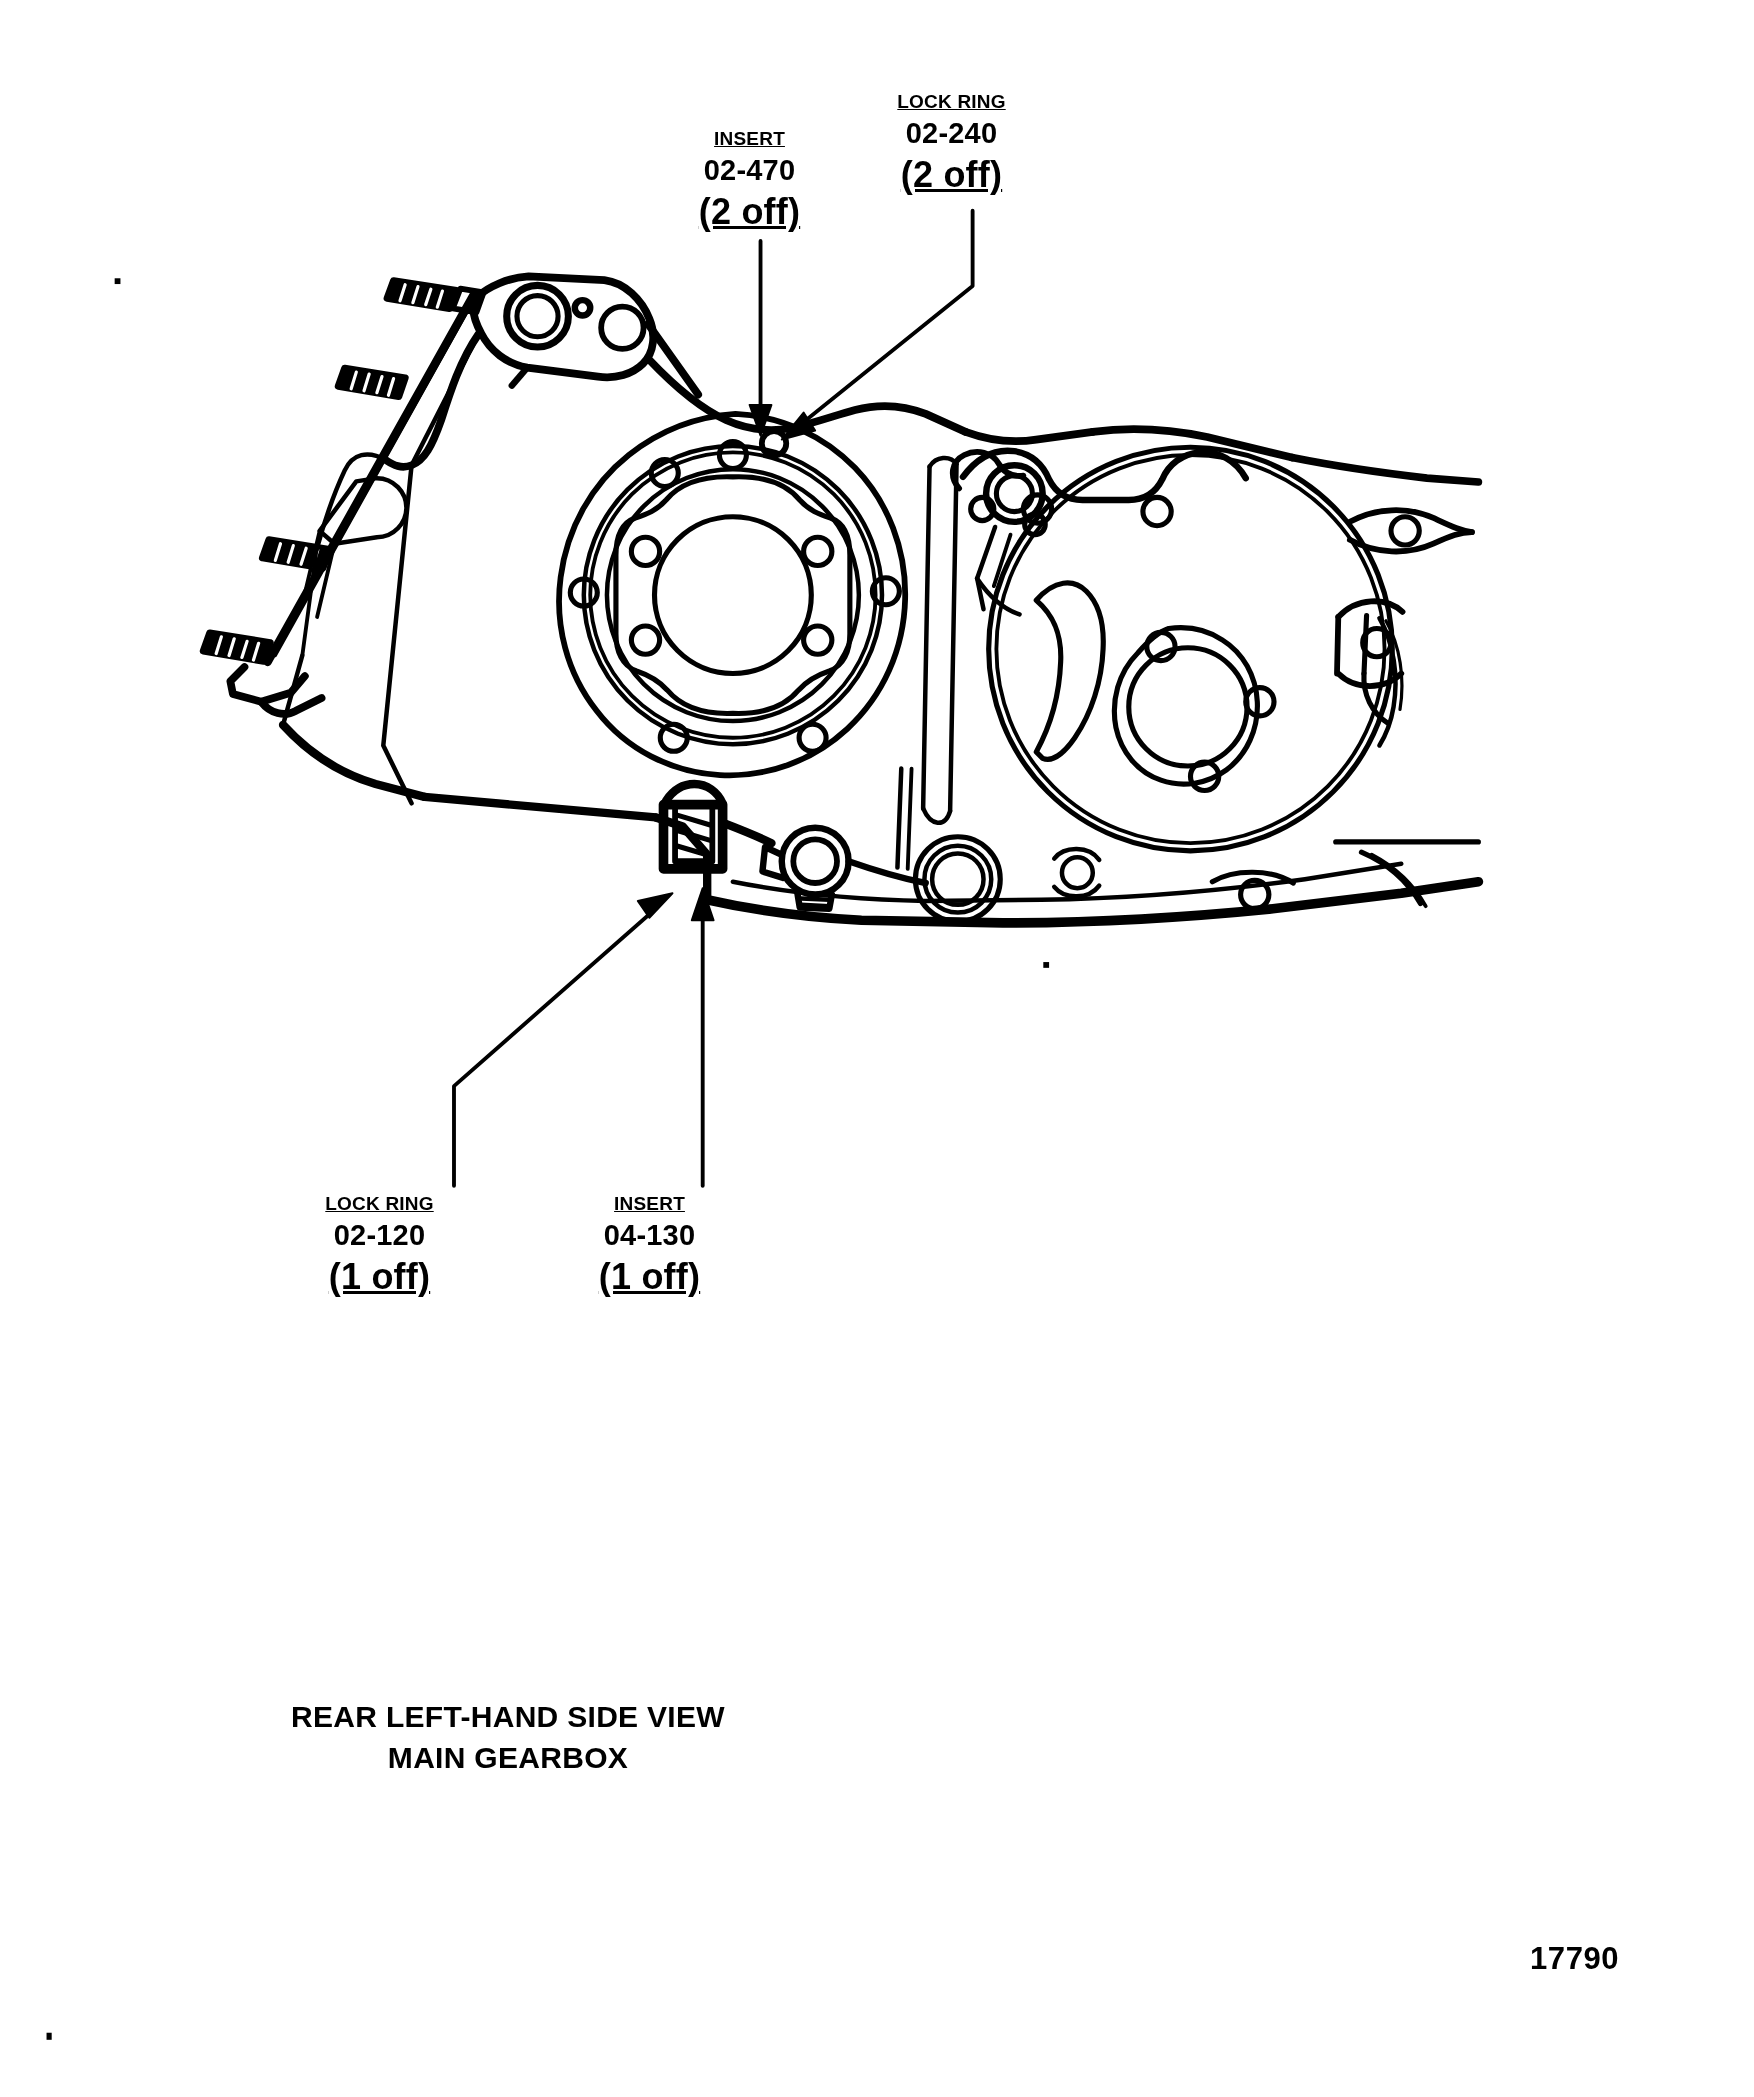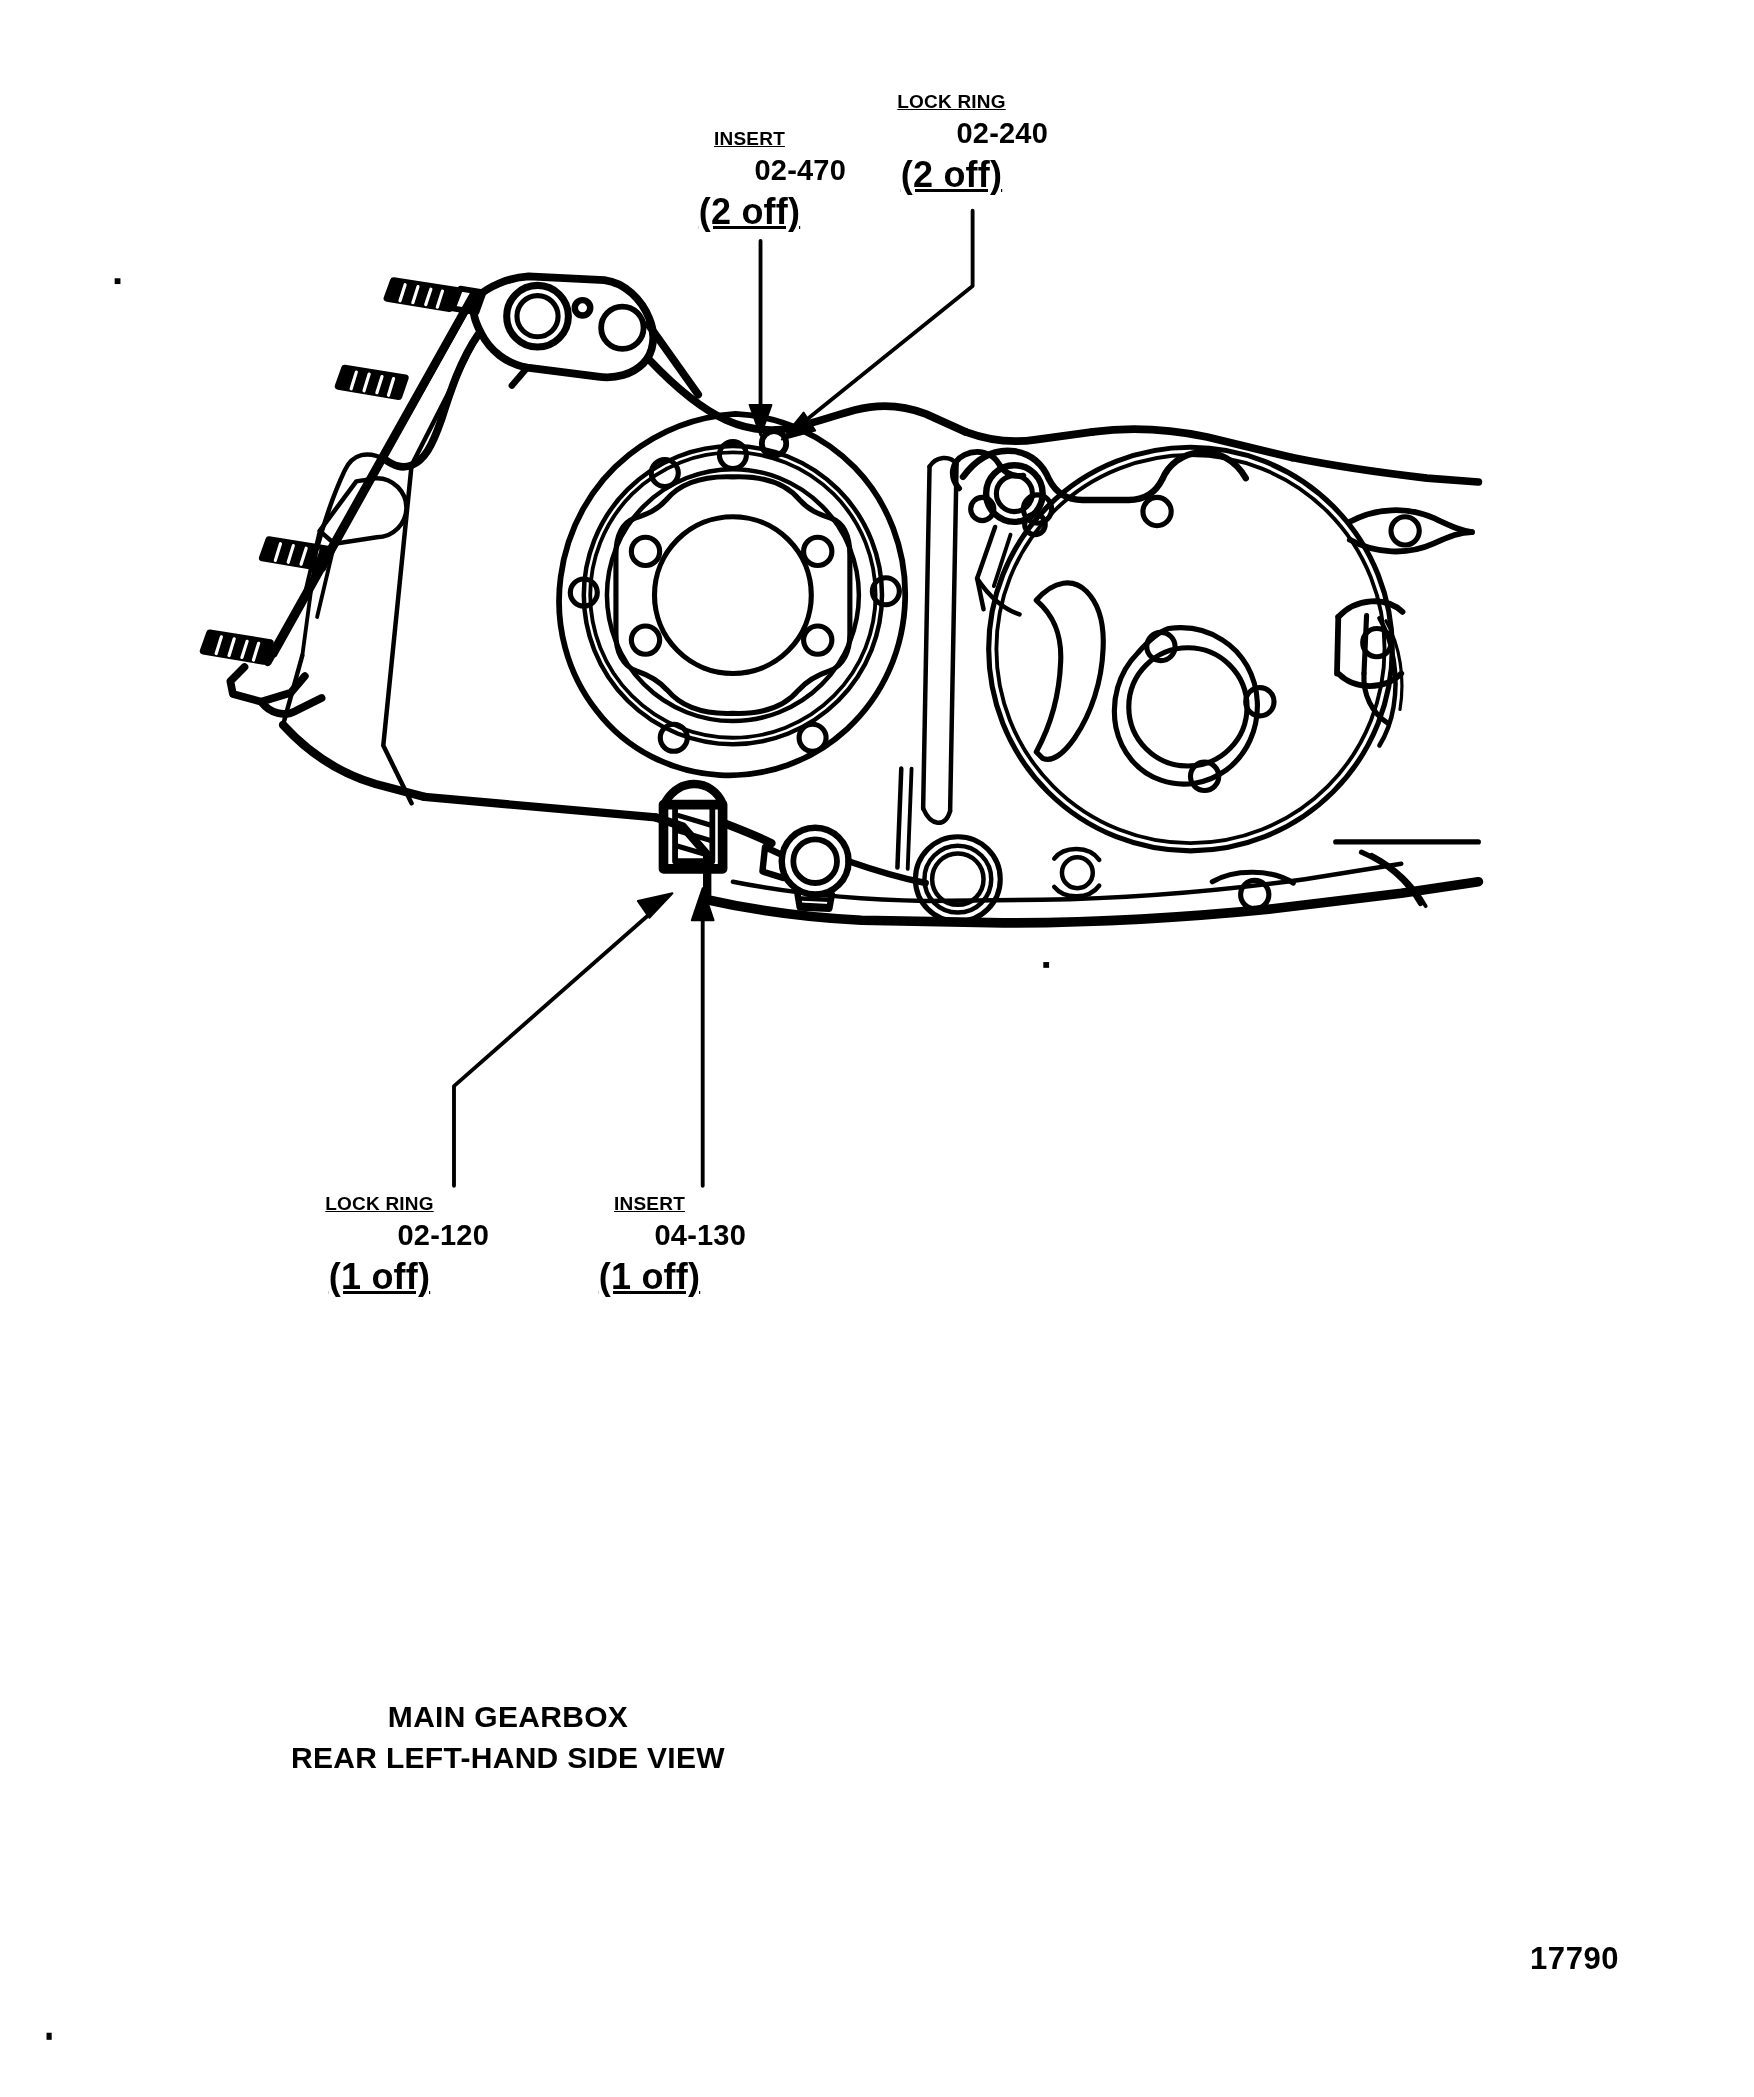--- a/index.html
+++ b/index.html
@@ -44,21 +44,20 @@
   .callout .ttl {
     display: block;
     font-size: 19px;
     font-weight: bold;
     text-decoration: underline;
   }
   .callout .pn {
     display: block;
     font-size: 29px;
     font-weight: bold;
-    text-align: right;
   }
   .callout .qty {
     display: block;
     font-size: 36px;
     font-weight: bold;
     text-decoration: underline;
   }
 
   #callout-insert-250 { left: 653px; top: 127px; width: 193px; }
   #callout-lockring-240 { left: 855px; top: 90px; width: 193px; }
@@ -409,22 +408,22 @@
     <span class="qty">(1 off)</span>
   </div>
 
   <div class="callout" id="callout-insert-130">
     <span class="ttl">INSERT</span>
     <span class="pn">04-130</span>
     <span class="qty">(1 off)</span>
   </div>
 
   <div id="view-caption">
+    <span>REAR LEFT-HAND SIDE VIEW</span>
     <span>MAIN GEARBOX</span>
-    <span>REAR LEFT-HAND SIDE VIEW</span>
   </div>
 
   <div id="eipc-note">
   </div>
 
   <div id="figure-number">17790</div>
 
 </div>
 
 

